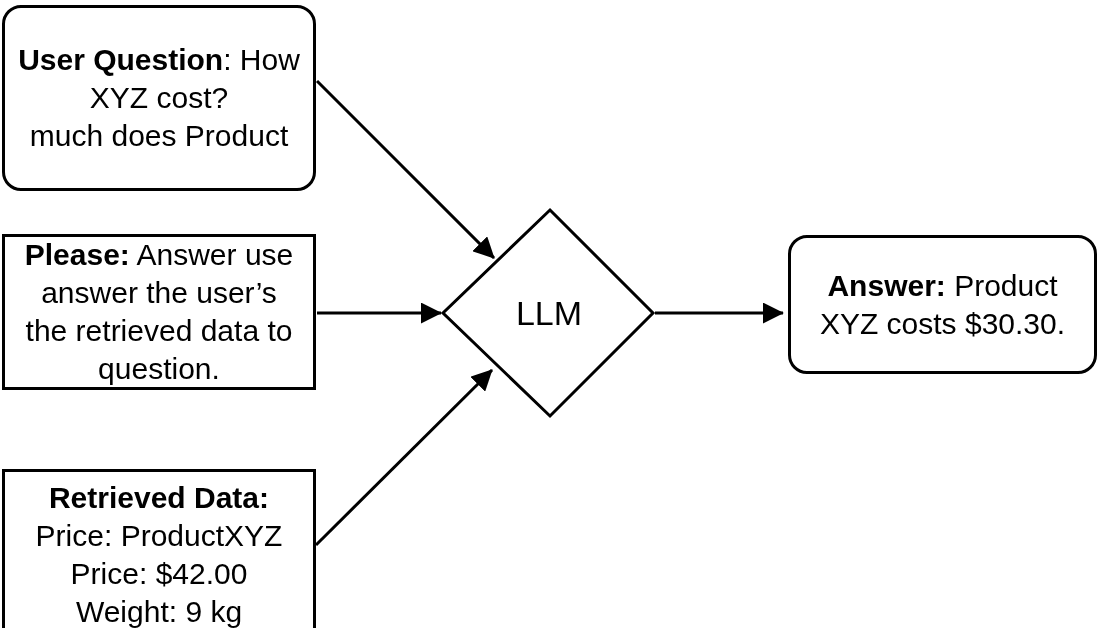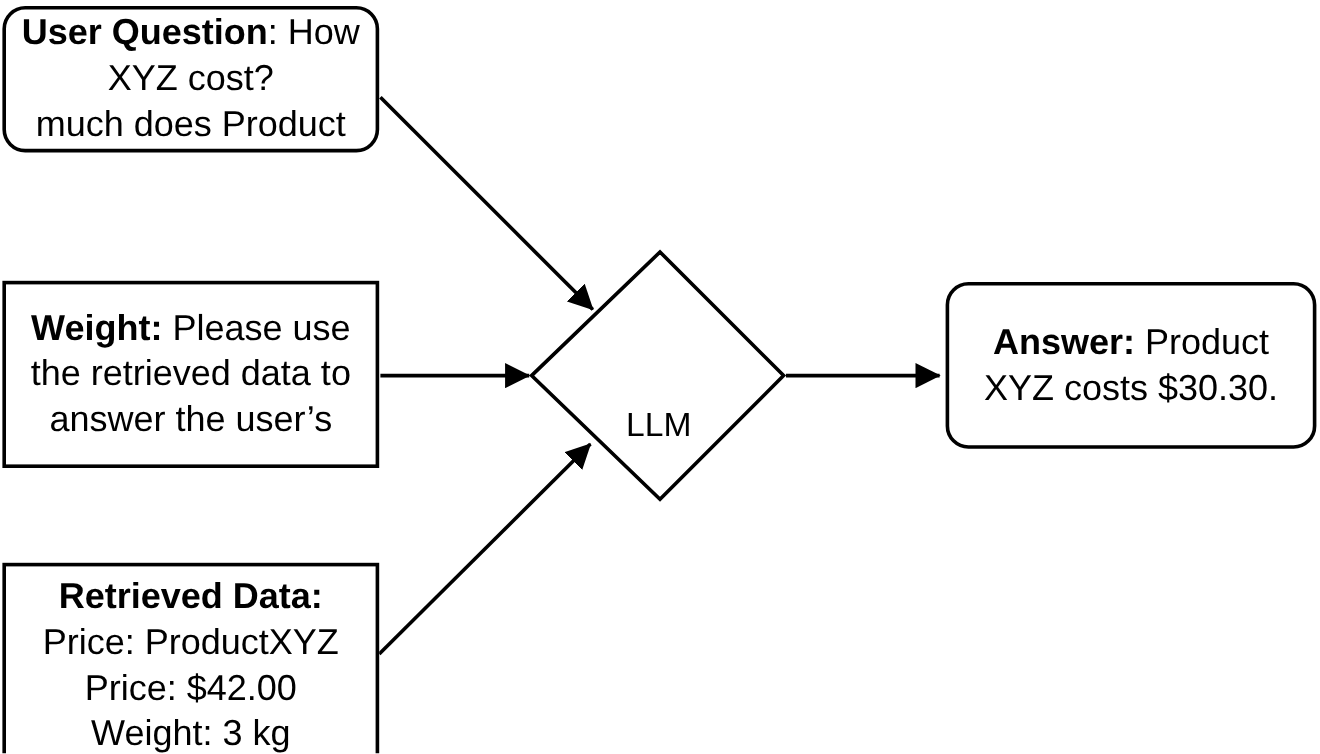--- a/index.html
+++ b/index.html
@@ -34,25 +34,24 @@
     height: 628px;
   }
   #llm-label {
     position: absolute;
     left: 449px;
     top: 294px;
     width: 200px;
     height: 38px;
     line-height: 38px;
     text-align: center;
-    font-size: 28px;
-    margin-top: 41px;
+    font-size: 34px;
   }
   
-  #node-user-question  { left: 2px;   top: 5px;   width: 314px; height: 122px; }
+  #node-user-question  { left: 2px;   top: 5px;   width: 314px; height: 186px; }
   #node-prompt         { left: 2px;   top: 234px; width: 314px; height: 156px; }
   #node-retrieved-data { left: 2px;   top: 469px; width: 314px; height: 172px; }
   #node-answer         { left: 788px; top: 235px; width: 309px; height: 139px; }
 </style>
 </head>
 <body>
 
 <div id="canvas">
 
   <svg id="overlay" viewBox="0 0 1100 628">
@@ -68,30 +67,31 @@
     <polygon points="550,210 653,313 550,416 443,313" fill="#ffffff" stroke-width="3" stroke="#000000"></polygon>
   </svg>
 
   <div class="box rounded" id="node-user-question">
     <div class="line"><b>User Question</b><span>: How</span></div>
     <div class="line"><span>XYZ cost?</span></div>
     <div class="line"><span>much does Product</span></div>
   </div>
 
   <div class="box" id="node-prompt">
-    <div class="line"><b>Weight:</b><span> Please use</span></div>
+    <div class="line"><b>Please:</b><span> Answer use</span></div>
+    <div class="line"><span>answer the user’s</span></div>
     <div class="line"><span>the retrieved data to</span></div>
-    <div class="line"><span>answer the user’s</span></div>
+    <div class="line"><span>question.</span></div>
   </div>
 
   <div class="box" id="node-retrieved-data">
     <div class="line"><b>Retrieved Data:</b></div>
     <div class="line"><span>Price: ProductXYZ</span></div>
     <div class="line"><span>Price: $42.00</span></div>
-    <div class="line"><span>Weight: 3 kg</span></div>
+    <div class="line"><span>Weight: 9 kg</span></div>
   </div>
 
   <div id="llm-label">LLM</div>
 
   <div class="box rounded" id="node-answer">
     <div class="line"><b>Answer:</b><span> Product</span></div>
     <div class="line"><span>XYZ costs $30.30.</span></div>
   </div>
 
 </div>

